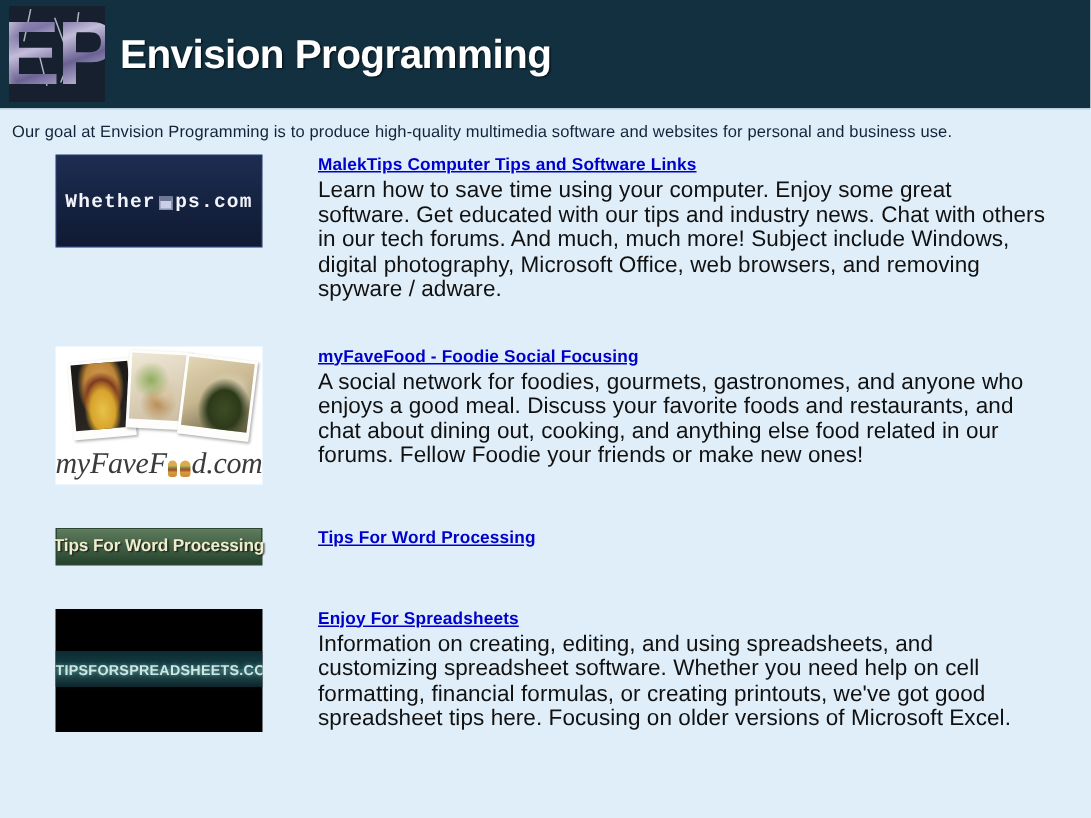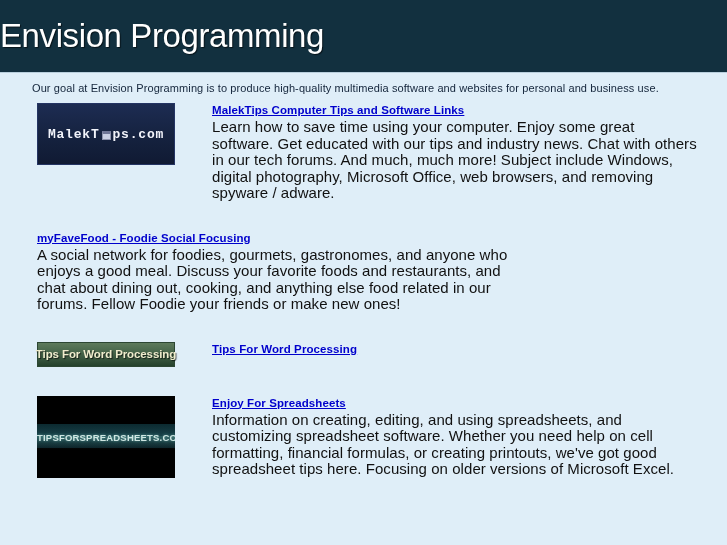--- a/index.html
+++ b/index.html
@@ -60,38 +60,37 @@
     -webkit-text-fill-color: transparent;
   }
   .ep-logo .ep-spark {
     position: absolute;
     background: rgba(230,228,245,.75);
     transform-origin: top left;
   }
   .site-title {
     color: #ffffff;
     font-family: "Liberation Sans", sans-serif;
-    font-weight: normal;
-    font-size: 33px;
+    font-weight: bold;
+    font-size: 27px;
     letter-spacing: -0.4px;
     text-shadow: 1px 1px 1px rgba(0,0,0,.6);
     white-space: nowrap;
   }
   .header-rule {
     height: 1px;
     background: #b9cfdd;
   }
 
   
   .tagline {
     padding: 9px 0 9px 8px;
     font-size: 11px;
     color: #13243a;
     letter-spacing: .1px;
-    margin-left: 24px;
   }
 
   
   .entries {
     padding: 0 0 0 0;
   }
   .entry {
     display: flex;
     align-items: flex-start;
     padding: 0 20px 0 37px;
@@ -296,46 +295,75 @@
     letter-spacing: .2px;
     text-shadow: 0 0 3px rgba(140,220,210,.6);
     margin-top: 2px;
   }
 </style>
 </head>
 <body>
 
 <div class="site-header">
   <div class="header-inner">
+    <div class="ep-logo">
+      <div class="ep-spark" style="left:14px;top:2px;width:1px;height:22px;transform:rotate(12deg);"></div>
+      <div class="ep-spark" style="left:30px;top:8px;width:1px;height:18px;transform:rotate(-20deg);"></div>
+      <div class="ep-spark" style="left:46px;top:4px;width:1px;height:26px;transform:rotate(8deg);"></div>
+      <div class="ep-spark" style="left:20px;top:34px;width:1px;height:20px;transform:rotate(-14deg);"></div>
+      <div class="ep-spark" style="left:40px;top:36px;width:1px;height:16px;transform:rotate(22deg);"></div>
+      <span class="ep-glyph">EP</span>
+    </div>
     <div class="site-title">Envision Programming</div>
   </div>
 </div>
 <div class="header-rule"></div>
 
 <div class="tagline">Our goal at Envision Programming is to produce high-quality multimedia software and websites for personal and business use.</div>
 
 <div class="entries">
 
   <div class="entry">
     <div class="entry-thumb">
       <div class="thumb-malektips">
         <div class="mt-text">
-          <span>MalekT</span>
+          <span>Whether</span>
             <span class="mt-icon"></span>
             <span>ps.com</span>
         </div>
       </div>
     </div>
     <div class="entry-body">
       <a class="entry-link" href="#">MalekTips Computer Tips and Software Links </a>
       <div class="entry-desc">Learn how to save time using your computer. Enjoy some great software. Get educated with our tips and industry news. Chat with others in our tech forums. And much, much more! Subject include Windows, digital photography, Microsoft Office, web browsers, and removing spyware / adware.</div>
     </div>
   </div>
 
   <div class="entry">
+    <div class="entry-thumb">
+      <div class="thumb-myfavefood">
+        <div class="polaroids">
+          <div class="polaroid pol-1">
+              <i></i>
+            </div>
+          <div class="polaroid pol-2">
+              <i></i>
+            </div>
+          <div class="polaroid pol-3">
+              <i></i>
+            </div>
+        </div>
+        <div class="myfave-word">
+          <span>myFaveF</span>
+            <span class="burger-o"></span>
+            <span class="burger-o"></span>
+            <span>d.com</span>
+        </div>
+      </div>
+    </div>
     <div class="entry-body">
       <a class="entry-link" href="#">myFaveFood - Foodie Social Focusing </a>
       <div class="entry-desc">A social network for foodies, gourmets, gastronomes, and anyone who enjoys a good meal. Discuss your favorite foods and restaurants, and chat about dining out, cooking, and anything else food related in our forums. Fellow Foodie your friends or make new ones!</div>
     </div>
   </div>
 
   <div class="entry">
     <div class="entry-thumb">
       <div class="thumb-wordproc">
         <span>Tips For Word Processing</span>

